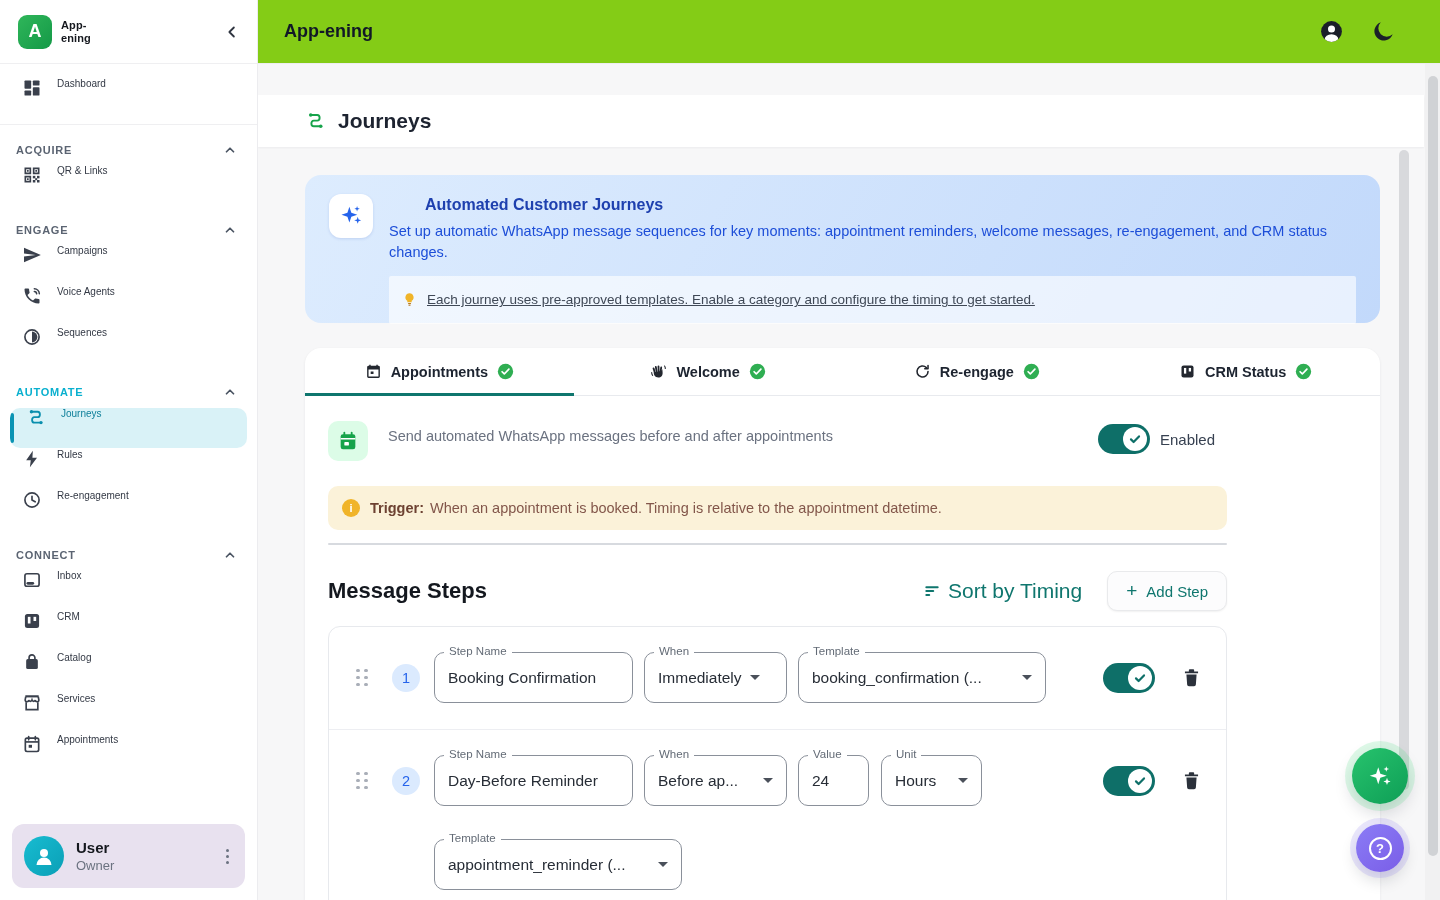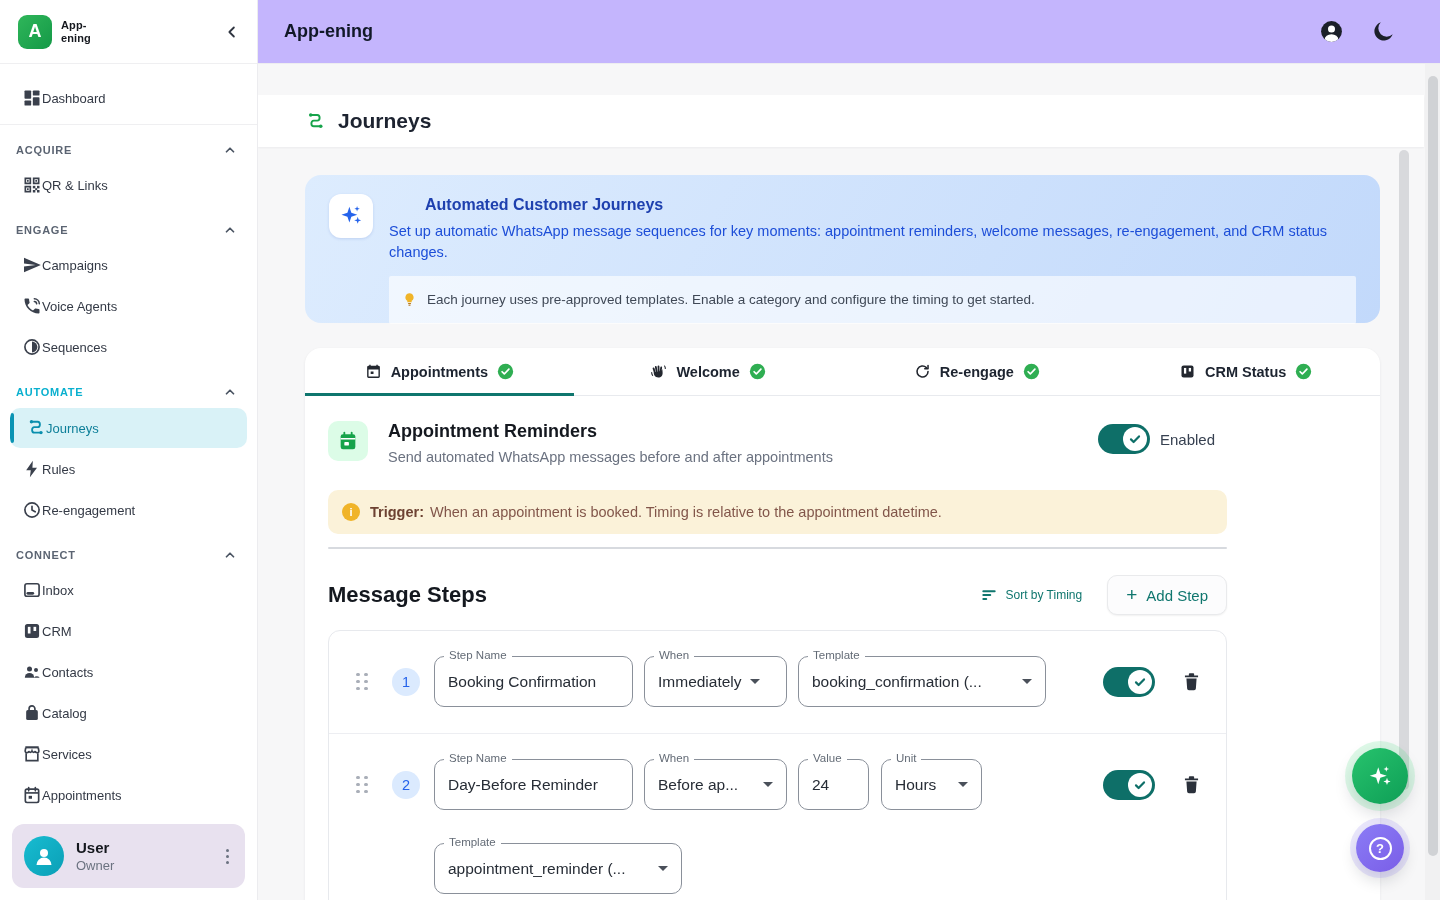--- a/index.html
+++ b/index.html
@@ -7,58 +7,58 @@
   body { font-family:"Liberation Sans", sans-serif; background:#f7f7f8; position:relative; color:#1f2430; }
   svg { display:block; }
 
   
   .sidebar { position:absolute; left:0; top:0; bottom:0; width:258px; background:#fff; border-right:1px solid #ececef; display:flex; flex-direction:column; z-index:5; }
   .side-logo { height:64px; border-bottom:1px solid #efeff1; display:flex; align-items:center; padding:0 16px 0 18px; gap:9px; flex:none; }
   .logo-badge { width:34px; height:34px; border-radius:9px; background:linear-gradient(135deg,#2fb65a,#149947); color:#fff; font-weight:700; font-size:18px; display:grid; place-items:center; flex:none; }
   .logo-name { font-size:11px; font-weight:800; color:#15181e; line-height:1.1; letter-spacing:.01em; }
   .collapse-btn { margin-left:auto; color:#2f3540; cursor:pointer; }
   .nav { flex:1; overflow:hidden; padding-top:14px; }
-  .nav-item { height:40px; margin-bottom:1px; display:flex; align-items:center; padding:0 16px 0 22px; color:#333945; font-size:13px; cursor:pointer; }
+  .nav-item { height:40px; margin-bottom:1px; display:flex; align-items:flex-start; gap:15px; padding:0 16px 0 22px; color:#333945; font-size:10px; cursor:pointer; }
   .nav-item .ni-icon { width:20px; height:20px; color:#3a404c; flex:none; }
   .nav-divider { height:1px; background:#efeff1; margin:6px 0; }
   .section-head { display:flex; align-items:center; height:30px; margin-top:10px; padding:0 20px 0 16px; font-size:11px; font-weight:700; letter-spacing:.07em; color:#5b6472; cursor:pointer; }
   .section-head .chev { margin-left:auto; color:#4b5563; }
   .section-head.automate { color:#0ab0cf;gap:28px; }
   .nav-item.active { margin:1px 10px; padding-left:16px; border-radius:10px; background:#d9f2f7; color:#0d7f99; font-weight:500; position:relative; overflow:hidden; }
   .nav-item.active .ni-icon { color:#0a8fae; }
   .nav-item.active::before { content:""; position:absolute; left:0; top:5px; bottom:5px; width:4px; border-radius:3px; background:#0a93b3; }
   .user-card { flex:none; margin:12px; height:64px; border-radius:12px; background:#e8e1ef; display:flex; align-items:center; padding:0 10px 0 12px; gap:12px; }
   .avatar { width:40px; height:40px; border-radius:50%; background:linear-gradient(135deg,#18bcd1,#0a9fb6); display:grid; place-items:center; flex:none; }
   .user-name { font-size:15px; font-weight:700; color:#15181e; }
   .user-role { font-size:13px; color:#6b7280; margin-top:2px; }
   .kebab { margin-left:auto; display:flex; flex-direction:column; gap:3px; padding:6px; cursor:pointer; }
   .kebab i { width:3px; height:3px; border-radius:50%; background:#6b7280; }
 
   
-  .topbar { position:absolute; left:258px; top:0; right:0; height:64px; background:#c4b5fd; border-bottom:1px solid #ededf0; display:flex; align-items:center; padding:0 44px 0 26px; z-index:4; }
+  .topbar { position:absolute; left:258px; top:0; right:0; height:64px; background:#84cc16; border-bottom:1px solid #ededf0; display:flex; align-items:center; padding:0 44px 0 26px; z-index:4; }
   .topbar-title { font-size:18px; font-weight:700; color:#111827; }
   .topbar-icons { margin-left:auto; display:flex; align-items:center; gap:27px; }
   .topbar-icons .tico { width:25px; height:25px; color:#1b1f29; cursor:pointer; }
 
   
   .main { position:absolute; left:258px; top:64px; right:0; bottom:0; background:#f7f7f8; }
   .title-band { position:absolute; top:31px; left:0; right:16px; height:52px; background:#fff; box-shadow:0 1px 2px rgba(16,24,40,.05); display:flex; align-items:center; gap:12px; padding-left:47px; }
   .title-band .pg-icon { width:21px; height:21px; color:#16a34a; }
   .page-title { font-size:21px; font-weight:600; color:#1d2330; }
 
   .page-body { position:absolute; top:111px; left:47px; width:1075px; }
 
   
   .banner { height:148px; border-radius:16px; background:linear-gradient(120deg,#ddecfe 0%,#c2d9fb 100%); padding:19px 24px; display:flex; gap:16px; }
   .banner-tile { width:44px; height:44px; border-radius:12px; background:#fff; box-shadow:0 1px 3px rgba(30,64,175,.15); display:grid; place-items:center; flex:none; }
   .banner-tile svg { width:26px; height:26px; color:#2563eb; }
   .banner-main { flex:1; min-width:0; }
   .banner-title { font-size:16px; font-weight:700; color:#1e40af; margin-top:2px;margin-left:36px; }
   .banner-desc { font-size:14.5px; color:#1d4ed8; line-height:1.48; margin-top:7px; max-width:965px; }
-  .banner-tip { margin-top:12px; height:48px; border-radius:2px; background:rgba(255,255,255,.62); display:flex; align-items:center; gap:10px; padding:0 13px; font-size:13.5px; color:#3f4856; }
+  .banner-tip { margin-top:12px; height:48px; border-radius:2px; background:rgba(255,255,255,.62); display:flex; align-items:center; gap:10px; padding:0 13px; font-size:13.5px; color:#3f4856;text-decoration:underline; }
   .banner-tip svg { width:15px; height:15px; flex:none; }
 
   
   .card { margin-top:25px; background:#fff; border-radius:16px 16px 0 0; box-shadow:0 1px 3px rgba(16,24,40,.07); height:552px; overflow:hidden; }
   .tabs { display:flex; height:48px; border-bottom:1px solid #e8eaee; }
   .tab { flex:1; display:flex; align-items:center; justify-content:center; gap:9px; font-size:14.5px; font-weight:600; color:#1d2430; position:relative; cursor:pointer; }
   .tab .t-icon { width:17px; height:17px; color:#23272f; }
   .tab.active::after { content:""; position:absolute; left:0; right:0; bottom:-1px; height:3px; background:#0f766e; }
   .badge-check { width:17px; height:17px; }
 
@@ -78,21 +78,21 @@
 
   .trigger { margin-top:25px; height:44px; border-radius:10px; background:#fbf2d9; display:flex; align-items:center; gap:10px; padding:0 14px; font-size:14.5px; color:#82564a; width:899px; }
   .info-dot { width:18px; height:18px; border-radius:50%; background:#f0b429; color:#fff; font-size:11px; font-weight:700; display:grid; place-items:center; flex:none; font-style:normal; }
   .trigger b { color:#6d4232; margin-right:2px; }
 
   .hr { margin-top:13px; height:2px; width:899px; background:#d7dadf; border-radius:1px; }
 
   .steps-toolbar { margin-top:26px; width:899px; display:flex; align-items:center; }
   .steps-title { font-size:22px; font-weight:700; color:#14181f; }
   .toolbar-right { margin-left:auto; display:flex; align-items:center; gap:25px; }
-  .sort-link { display:flex; align-items:center; gap:8px; color:#0f766e; font-size:12px; font-weight:500; cursor:pointer; }
+  .sort-link { display:flex; align-items:center; gap:8px; color:#0f766e; font-size:21px; font-weight:500; cursor:pointer; }
   .add-btn { height:40px; padding:0 18px; border-radius:10px; border:1px solid #e9eaec; background:#fcfcfd; box-shadow:0 1px 2px rgba(0,0,0,.06); color:#0f766e; font-size:15px; font-weight:500; display:flex; align-items:center; gap:9px; cursor:pointer; font-family:inherit; }
   .plus { font-size:19px; font-weight:400; line-height:1; margin-top:-2px; }
 
   .steps { margin-top:15px; width:899px; border:1px solid #e7e9ed; border-radius:12px; background:#fff; }
   .step-row { padding:25px 24px 26px 27px; }
   .step-row.first { border-bottom:1px solid #edeef2; }
   .row-line { display:flex; align-items:center; }
   .drag { width:12px; display:grid; grid-template-columns:repeat(2,4px); grid-auto-rows:4px; gap:3px 4px; cursor:grab; flex:none; }
   .drag i { width:3.5px; height:3.5px; border-radius:50%; background:#a9aeb8; }
   .step-num { width:28px; height:28px; border-radius:50%; background:#dbeafe; color:#2563eb; font-size:14.5px; font-weight:500; display:grid; place-items:center; margin:0 14px 0 24px; flex:none; }
@@ -262,31 +262,20 @@
     </div>
     <div class="nav-item">
       <span class="ni-icon">
           <svg viewBox="0 0 24 24" fill="currentColor">
             <rect x="3.5" y="3.5" width="17" height="17" rx="3"></rect>
             <rect x="7" y="7" width="3.2" height="8" fill="#fff"></rect>
             <rect x="13.8" y="7" width="3.2" height="5" fill="#fff"></rect>
           </svg>
         </span>
       <span>CRM</span>
-    </div>
-    <div class="nav-item">
-      <span class="ni-icon">
-          <svg viewBox="0 0 24 24" fill="currentColor">
-            <circle cx="9" cy="8.5" r="3"></circle>
-            <circle cx="16.8" cy="9.5" r="2.4"></circle>
-            <path d="M3.4 18.8a5.6 5.6 0 0 1 11.2 0z"></path>
-            <path d="M15.6 18.8a4.6 4.6 0 0 1 7 0z" transform="translate(-1.4 0)"></path>
-          </svg>
-        </span>
-      <span>Contacts</span>
     </div>
     <div class="nav-item">
       <span class="ni-icon">
           <svg viewBox="0 0 24 24">
             <path d="M8.5 9 V7 a3.5 3.5 0 0 1 7 0 v2" fill="none" stroke="currentColor" stroke-width="2"></path>
             <rect x="5" y="8.5" width="14" height="12" rx="2" fill="currentColor"></rect>
           </svg>
         </span>
       <span>Catalog</span>
     </div>
@@ -470,21 +459,20 @@
         <div class="sec-head">
           <div class="sec-tile">
             <svg viewBox="0 0 24 24">
                 <rect x="4" y="4.5" width="16" height="16.5" rx="2.5" fill="#16a34a"></rect>
                 <path d="M4 9.5h16" stroke="#fff" stroke-width="1.6"></path>
                 <path d="M8 2.8v3.4M16 2.8v3.4" stroke="#16a34a" stroke-width="2" stroke-linecap="round"></path>
                 <rect x="8" y="13" width="5" height="4" rx="1" fill="#fff"></rect>
               </svg>
           </div>
           <div class="sec-titles">
-            <div class="sec-title">Appointment Reminders</div>
             <div class="sec-sub">Send automated WhatsApp messages before and after appointments</div>
           </div>
           <div class="sec-right">
             <div class="toggle">
               <div class="knob">
                 <svg width="14" height="14" viewBox="0 0 14 14" fill="none" stroke="#0e6f68" stroke-width="2.2" stroke-linecap="round" stroke-linejoin="round">
                     <path d="M3 7.4l2.6 2.6L11 4.4"></path>
                   </svg>
               </div>
             </div>

